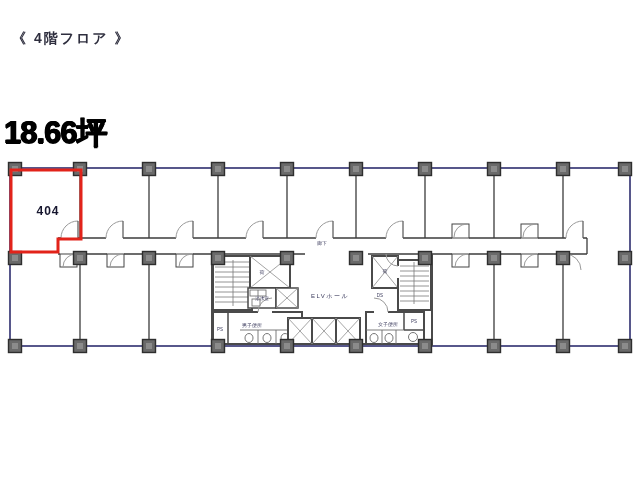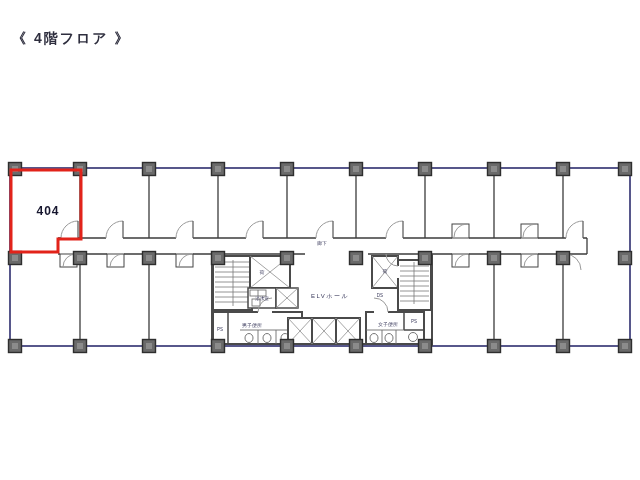--- a/index.html
+++ b/index.html
@@ -13,20 +13,21 @@
   svg text{font-family:"Liberation Sans","DejaVu Sans",sans-serif;}
   .lbl{fill:#3a3a5c;}
   .room-no{fill:#16162e;font-weight:bold;letter-spacing:1px;}
 </style>
 </head>
 <body>
 
 <div class="page">
 
   <div class="floor-title">《 4階フロア 》</div>
+  <div class="area-size">18.66坪</div>
 
   <svg width="640" height="480" viewBox="0 0 640 480">
     <defs>
       <g id="col">
         <rect x="-6.5" y="-6.5" width="13" height="13" fill="#6a6a6a" stroke="#2e2e2e" stroke-width="1.4"></rect>
         <rect x="-3" y="-3" width="6" height="6" fill="#8b8b8b"></rect>
       </g>
     </defs>
 
     <g>

